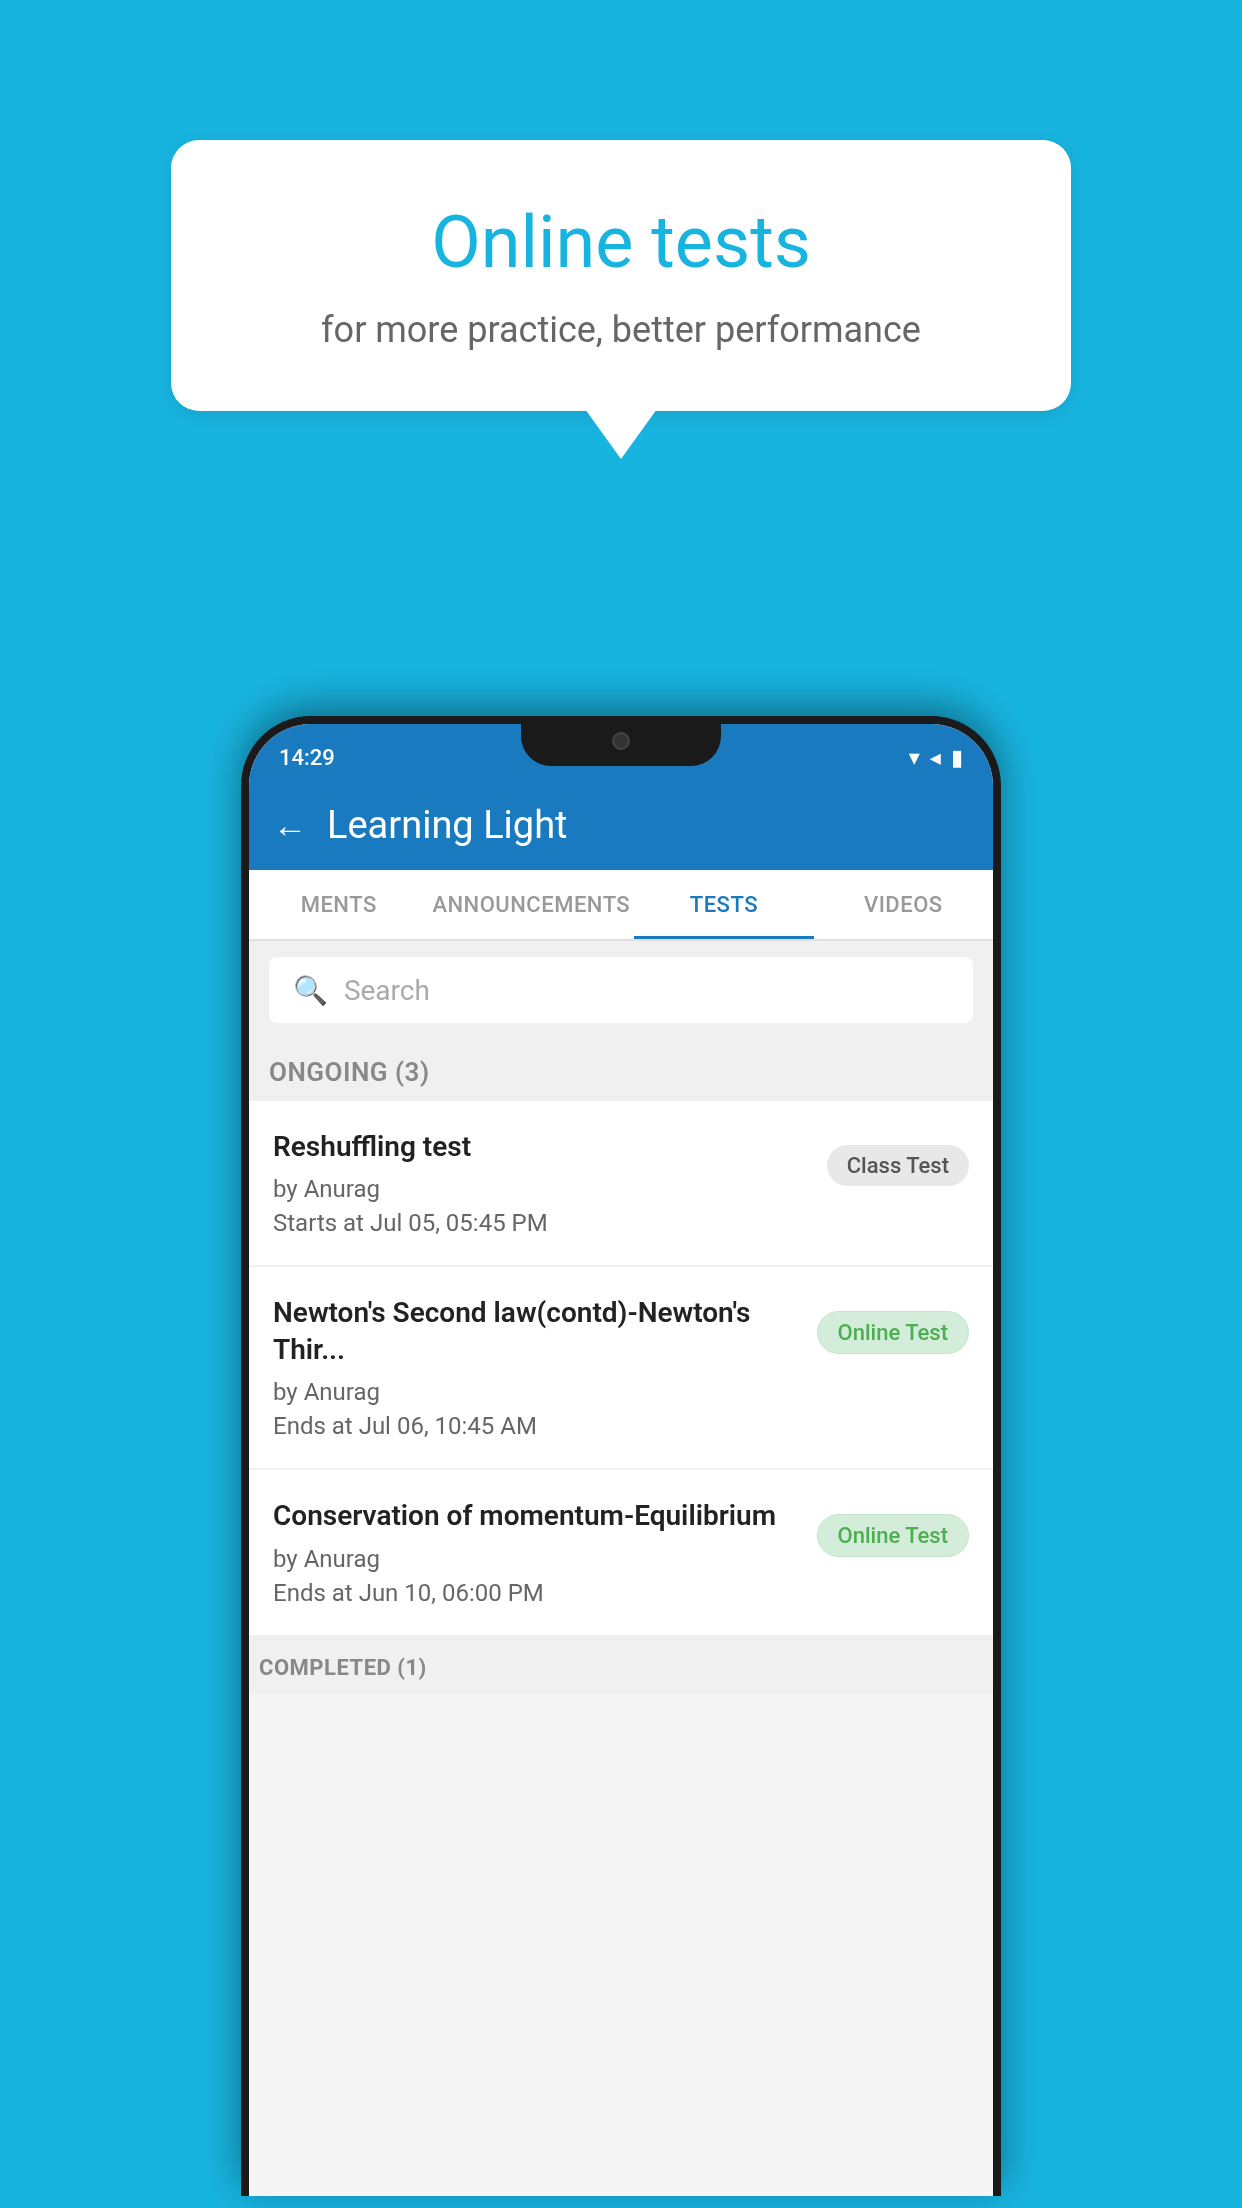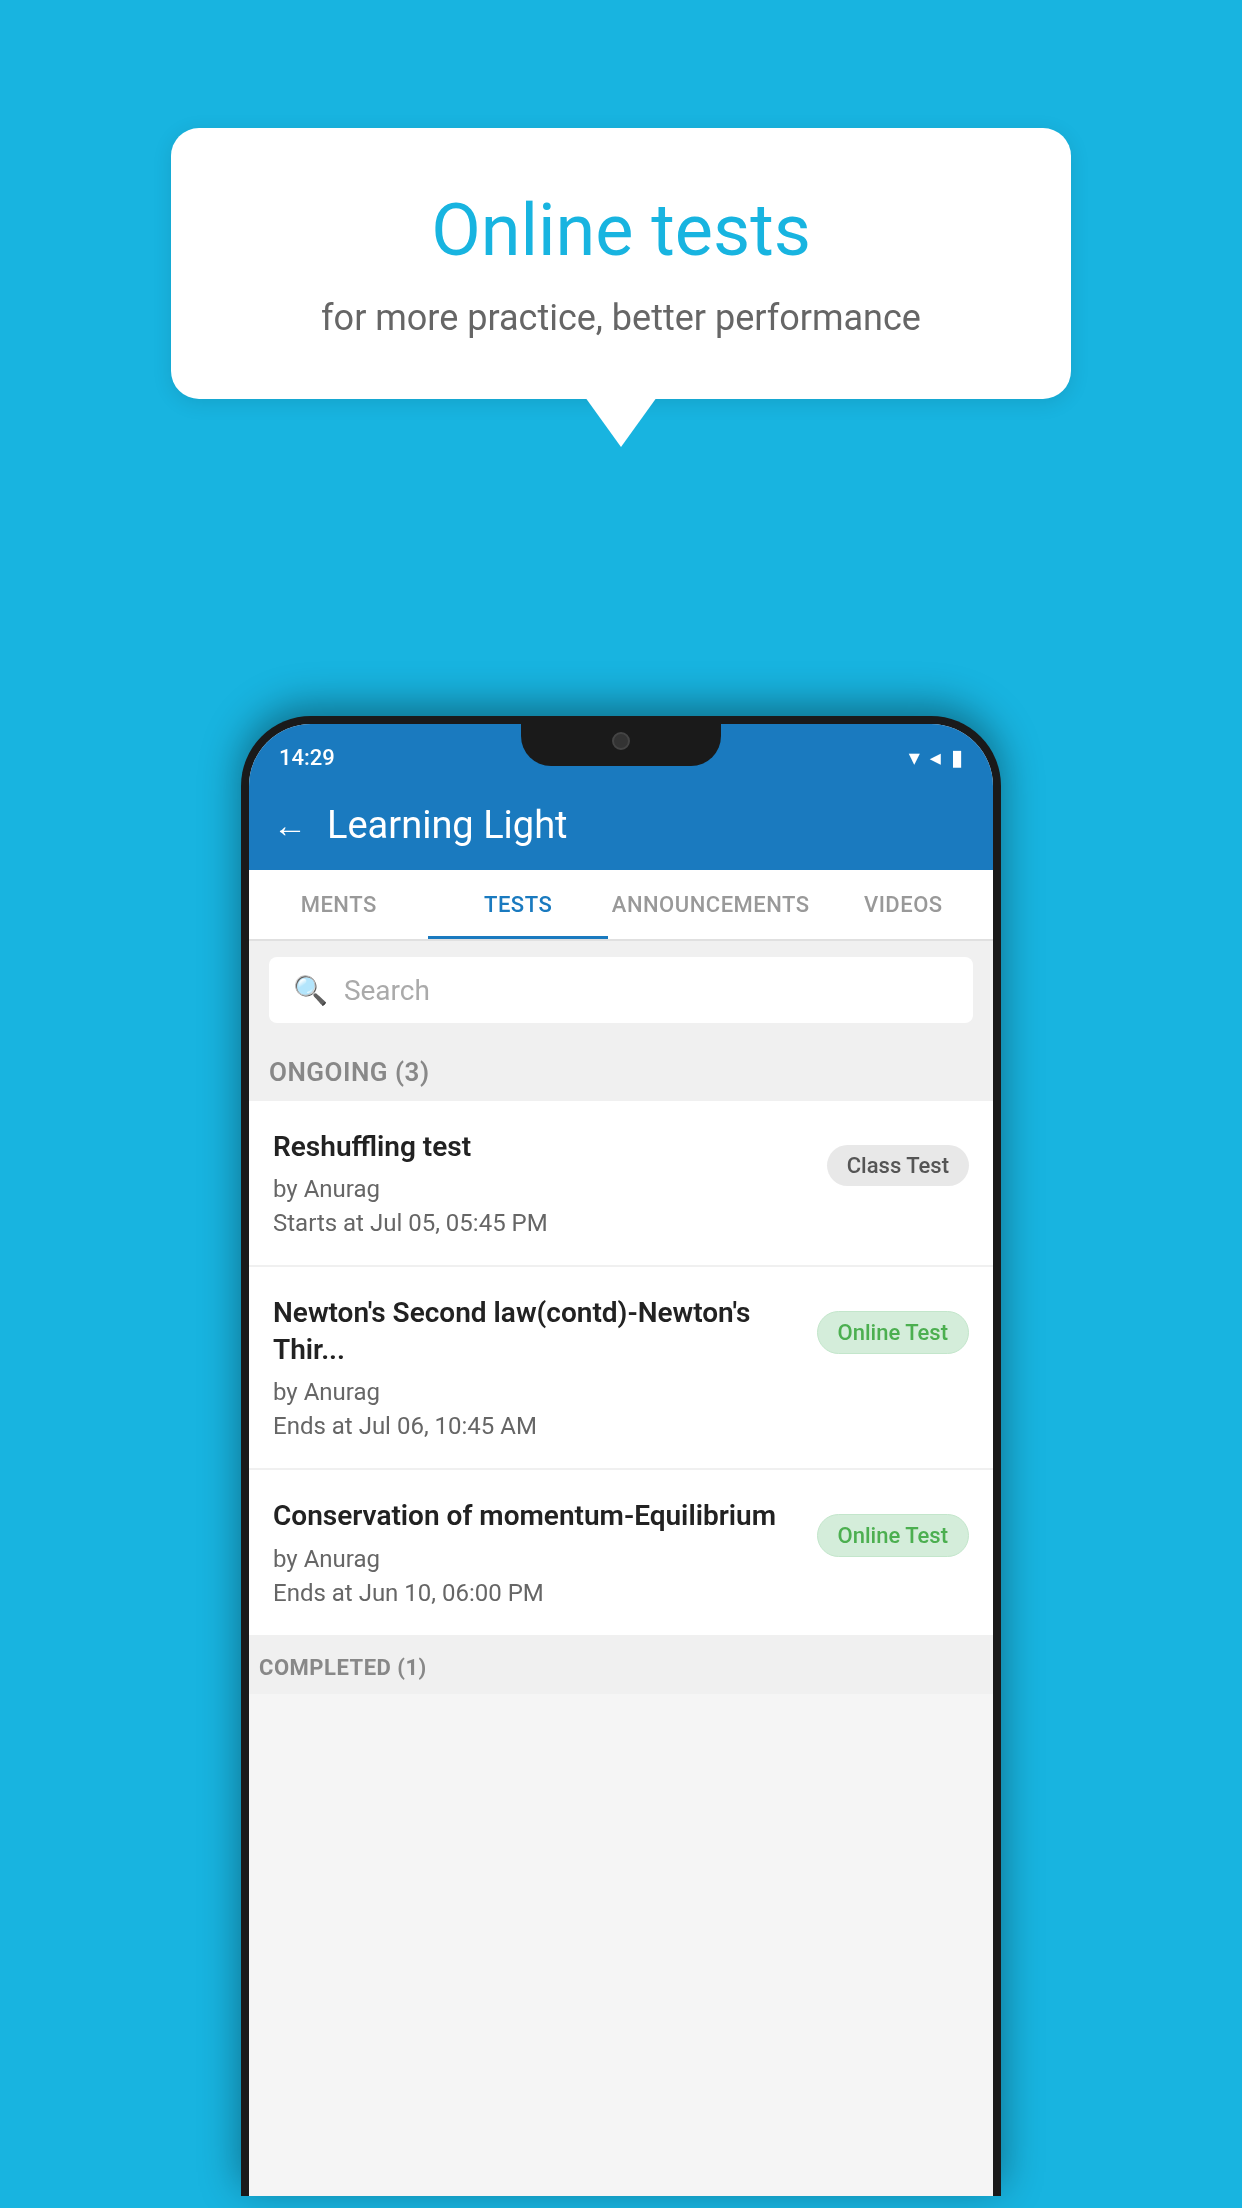--- a/index.html
+++ b/index.html
@@ -10,21 +10,21 @@
       height: 2208px;
       background-color: #18b4e0;
       font-family: 'Roboto', Arial, sans-serif;
       overflow: hidden;
       position: relative;
     }
 
     
     .speech-bubble-area {
       position: absolute;
-      top: 128px;
+      top: 140px;
       left: 50%;
       transform: translateX(-50%);
       width: 900px;
     }
 
     .speech-bubble {
       background: white;
       border-radius: 28px;
       padding: 60px 80px;
       text-align: center;
@@ -335,25 +335,25 @@
 
       <div class="app-header">
         <span class="back-arrow">←</span>
         <span class="app-title">Learning Light</span>
       </div>
 
       <div class="tab-bar">
         <div class="tab-item">
           <span>MENTS</span>
         </div>
+        <div class="tab-item">
+          <span>ANNOUNCEMENTS</span>
+        </div>
         <div class="tab-item active">
           <span>TESTS</span>
-        </div>
-        <div class="tab-item">
-          <span>ANNOUNCEMENTS</span>
         </div>
         <div class="tab-item">
           <span>VIDEOS</span>
         </div>
       </div>
 
       <div class="search-container">
         <div class="search-bar">
           <span class="search-icon-svg">🔍</span>
           <span class="search-placeholder">Search</span>

